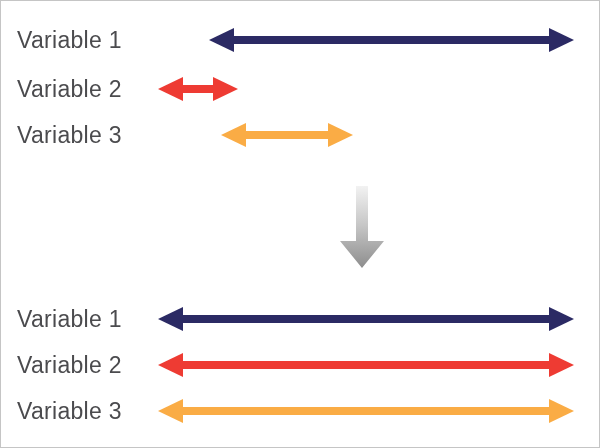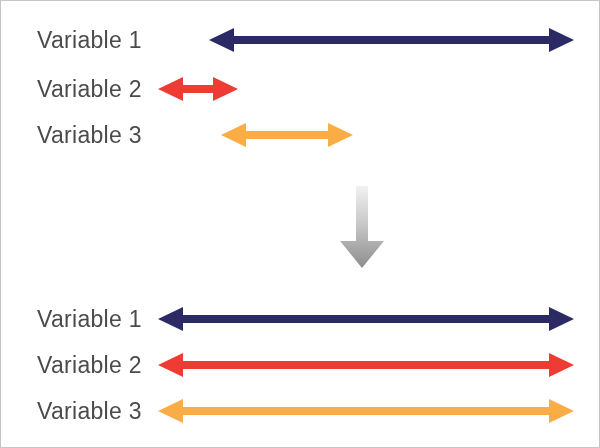--- a/index.html
+++ b/index.html
@@ -12,21 +12,21 @@
     position: relative;
     width: 600px;
     height: 448px;
     box-sizing: border-box;
     background: #ffffff;
     border: 1px solid #c5c5c5;
     overflow: hidden;
   }
   .vlabel {
     position: absolute;
-    left: 36px;
+    left: 16px;
     height: 32px;
     line-height: 32px;
     font-size: 23px;
     letter-spacing: 0.3px;
     color: #4b4b4e;
     white-space: nowrap;
     user-select: none;
   }
   
   .h-arrow {

